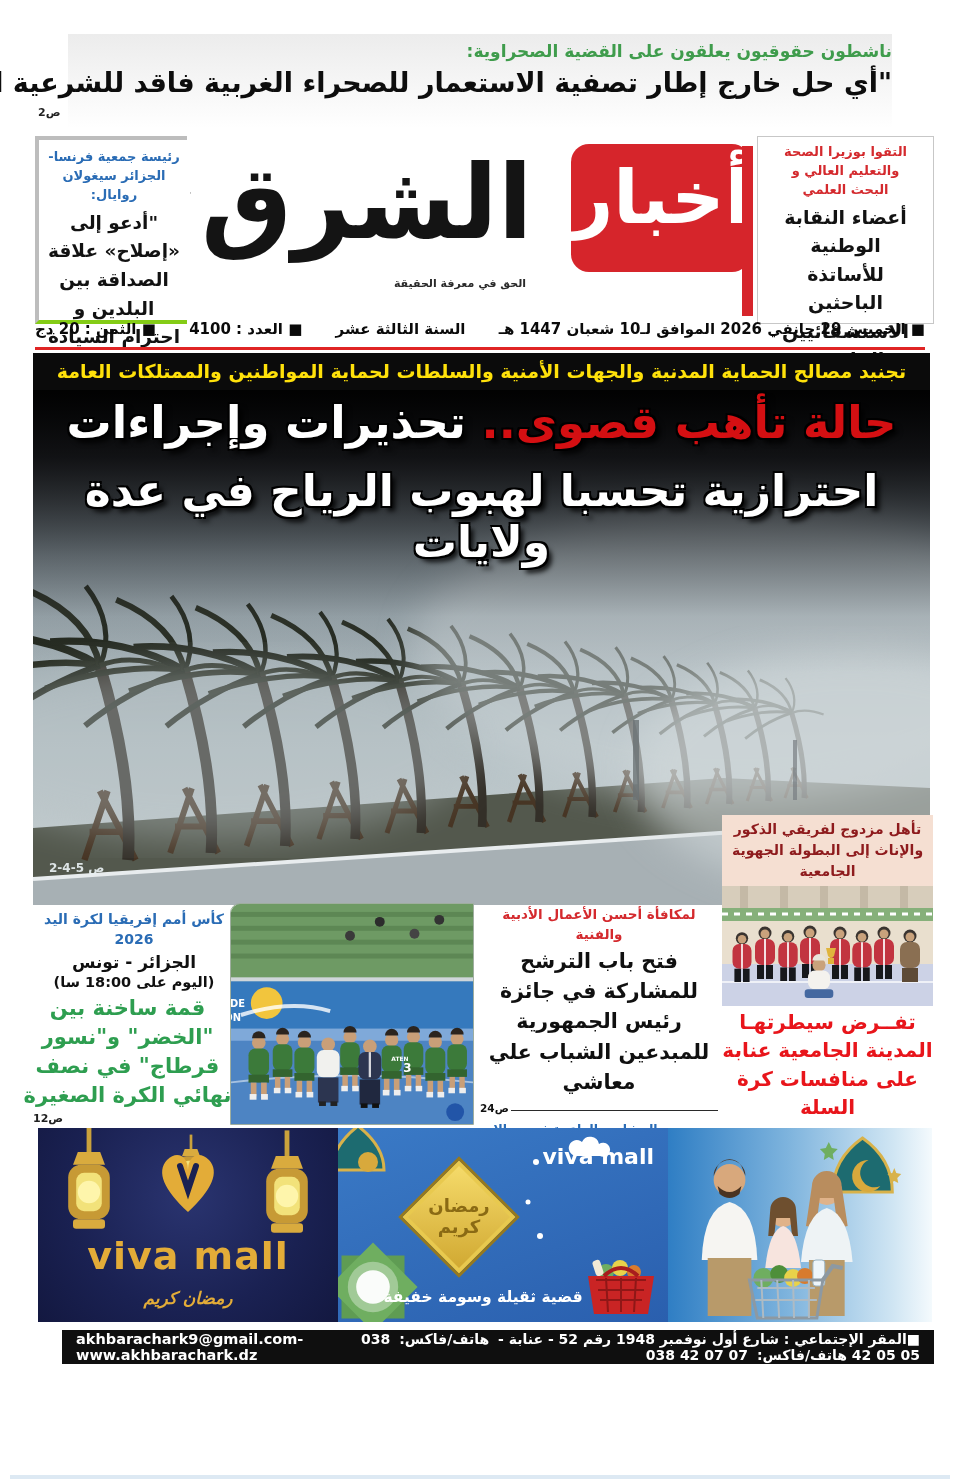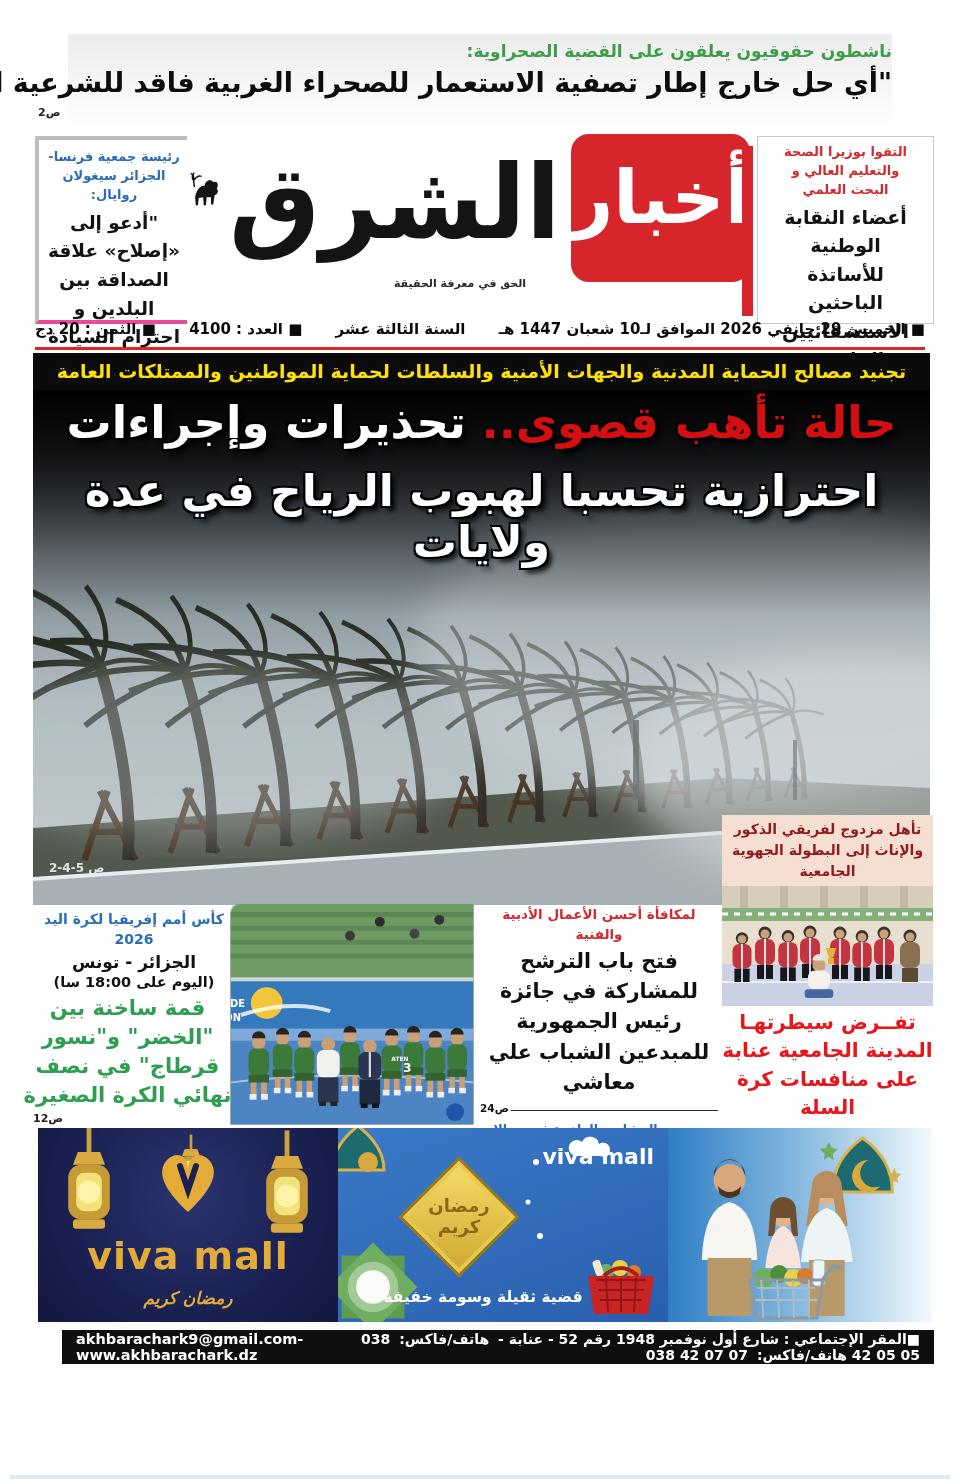--- a/index.html
+++ b/index.html
@@ -11,31 +11,31 @@
   .top-story { position:absolute; top:34px; left:68px; right:68px; height:94px; text-align:right;
                background:linear-gradient(180deg,#ececec 0%,#fbfbfb 80%,#ffffff 100%); padding-top:7px; }
   .kicker-green { color:#3f9c4c; font-weight:800; font-size:17px; }
   .top-headline { color:#0d0d0d; font-weight:800; font-size:27px; margin-top:6px; white-space:nowrap; letter-spacing:-0.5px; }
   .top-pref { position:absolute; top:106px; left:38px; font-size:11px; font-weight:700; color:#222; }
 
   .pref { font-size:11px; font-weight:700; color:#222; }
 
   
   .mast-left { position:absolute; top:136px; left:35px; width:152px; height:188px;
-               border-left:4px solid #bdbdbd; border-top:4px solid #bdbdbd; border-bottom:4px solid #ec4899;
+               border-left:4px solid #bdbdbd; border-top:4px solid #bdbdbd; border-bottom:4px solid #84cc16;
                padding:8px 6px 2px 8px; text-align:center; }
   .kicker-blue { color:#2a6cb5; font-weight:800; font-size:13px; line-height:1.45; }
   .mast-left .hl { color:#121212; font-weight:800; font-size:18.5px; line-height:1.55; margin-top:4px; }
   .mast-left .pref { text-align:right; margin-top:2px; }
 
   .logo { position:absolute; top:132px; left:190px; width:560px; height:182px; }
   .logo-row { display:flex; direction:rtl; align-items:center; justify-content:flex-start; gap:10px; height:152px; }
-  .logo-red { width:232px; height:148px; background:#d6252b; border-radius:18px; color:#ffffff;
+  .logo-red { width:232px; height:128px; background:#d6252b; border-radius:18px; color:#ffffff;
               font-weight:800; font-size:74px; display:flex; align-items:center; justify-content:center;
-              padding-bottom:22px; }
+              padding-bottom:22px;margin-left:28px; }
   .logo-black { font-size:102px; font-weight:800; color:#141414; line-height:1; letter-spacing:-3px;
                 padding-bottom:10px; }
   .logo-camel { width:78px; height:120px; margin-top:-30px; }
   .logo-tagline { position:absolute; bottom:24px; left:150px; width:240px; text-align:center;
                   font-size:11px; font-weight:700; color:#2a2a2a; letter-spacing:2px; }
 
   .mast-redbar { position:absolute; top:146px; left:742px; width:11px; height:170px; background:#d6252b; }
   .mast-right { position:absolute; top:136px; left:757px; width:177px; height:188px;
                 border:1.5px solid #c7c7c7; padding:6px 22px 2px; text-align:center; }
   .kicker-red { color:#d42a2e; font-weight:800; font-size:13px; line-height:1.45; }

